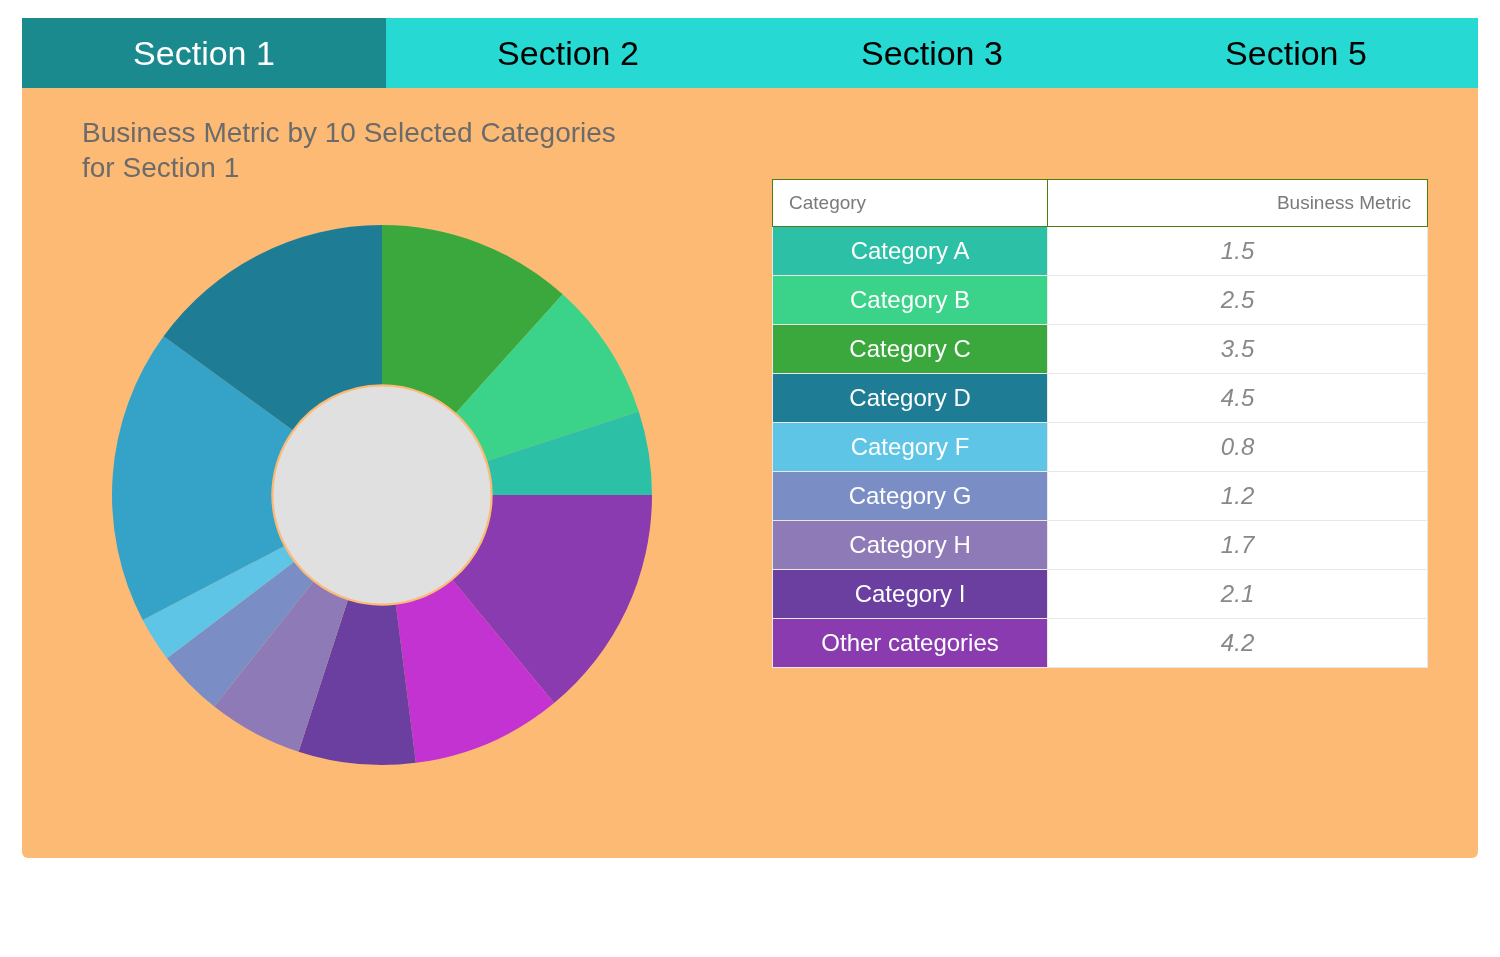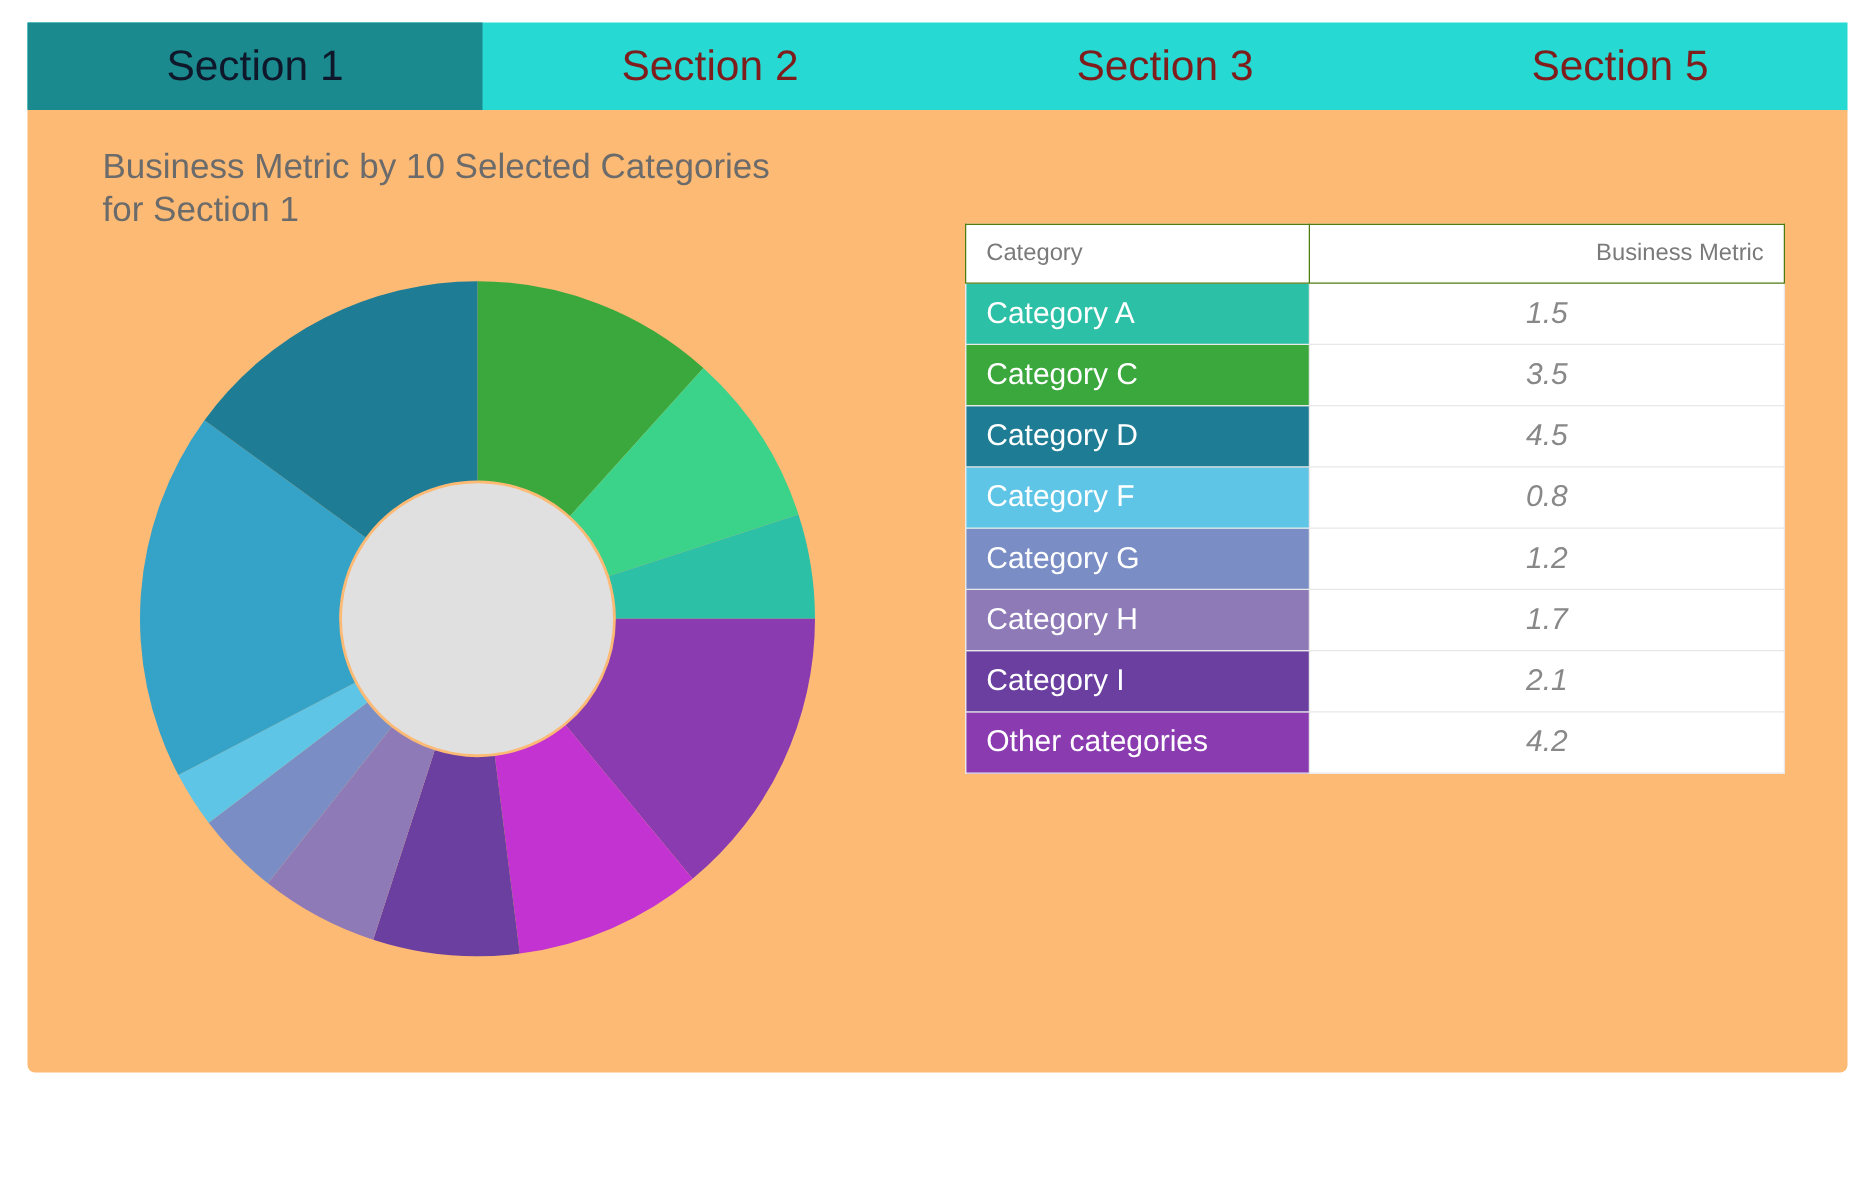--- a/index.html
+++ b/index.html
@@ -19,27 +19,27 @@
     width: 100%;
     height: 70px;
     background: #26d9d2;
   }
   .tab {
     flex: 1 1 0;
     display: flex;
     align-items: center;
     justify-content: center;
     font-size: 34px;
-    color: #7f1d1d;
+    color: #000000;
     cursor: pointer;
     user-select: none;
   }
   .tab.active {
     background: #1b8a8e;
-    color: #0f172a;
+    color: #ffffff;
     font-weight: 400;
     text-align: right;
   }
   .panel {
     background: #fdba74;
     width: 100%;
     height: 770px;
     border-radius: 0 0 6px 6px;
     padding: 27px 50px 20px 60px;
     display: flex;
@@ -80,20 +80,21 @@
   .data-table th:first-child { text-align: left; }
   .data-table th:last-child { text-align: right; }
   .data-table td {
     font-size: 24px;
     padding: 10px 16px;
     border: 1px solid #e8e8e8;
   }
   .data-table td.cat {
     color: #ffffff;
     width: 42%;
+    text-align: center;
   }
   .data-table td.val {
     color: #888888;
     text-align: center;
     background: #ffffff;
     font-style: italic;
   }
 </style>
 </head>
 <body>
@@ -134,20 +135,24 @@
             <th>Category</th>
             <th>Business Metric</th>
           </tr>
         </thead>
         <tbody id="tbody">
             <tr>
               <td class="cat" style="background: rgb(44, 192, 166);">Category A</td>
               <td class="val">1.5</td>
             </tr>
             <tr>
+              <td class="cat" style="background: rgb(58, 211, 137);">Category B</td>
+              <td class="val">2.5</td>
+            </tr>
+            <tr>
               <td class="cat" style="background: rgb(58, 168, 60);">Category C</td>
               <td class="val">3.5</td>
             </tr>
             <tr>
               <td class="cat" style="background: rgb(30, 125, 149);">Category D</td>
               <td class="val">4.5</td>
             </tr>
             <tr>
               <td class="cat" style="background: rgb(94, 197, 230);">Category F</td>
               <td class="val">0.8</td>

